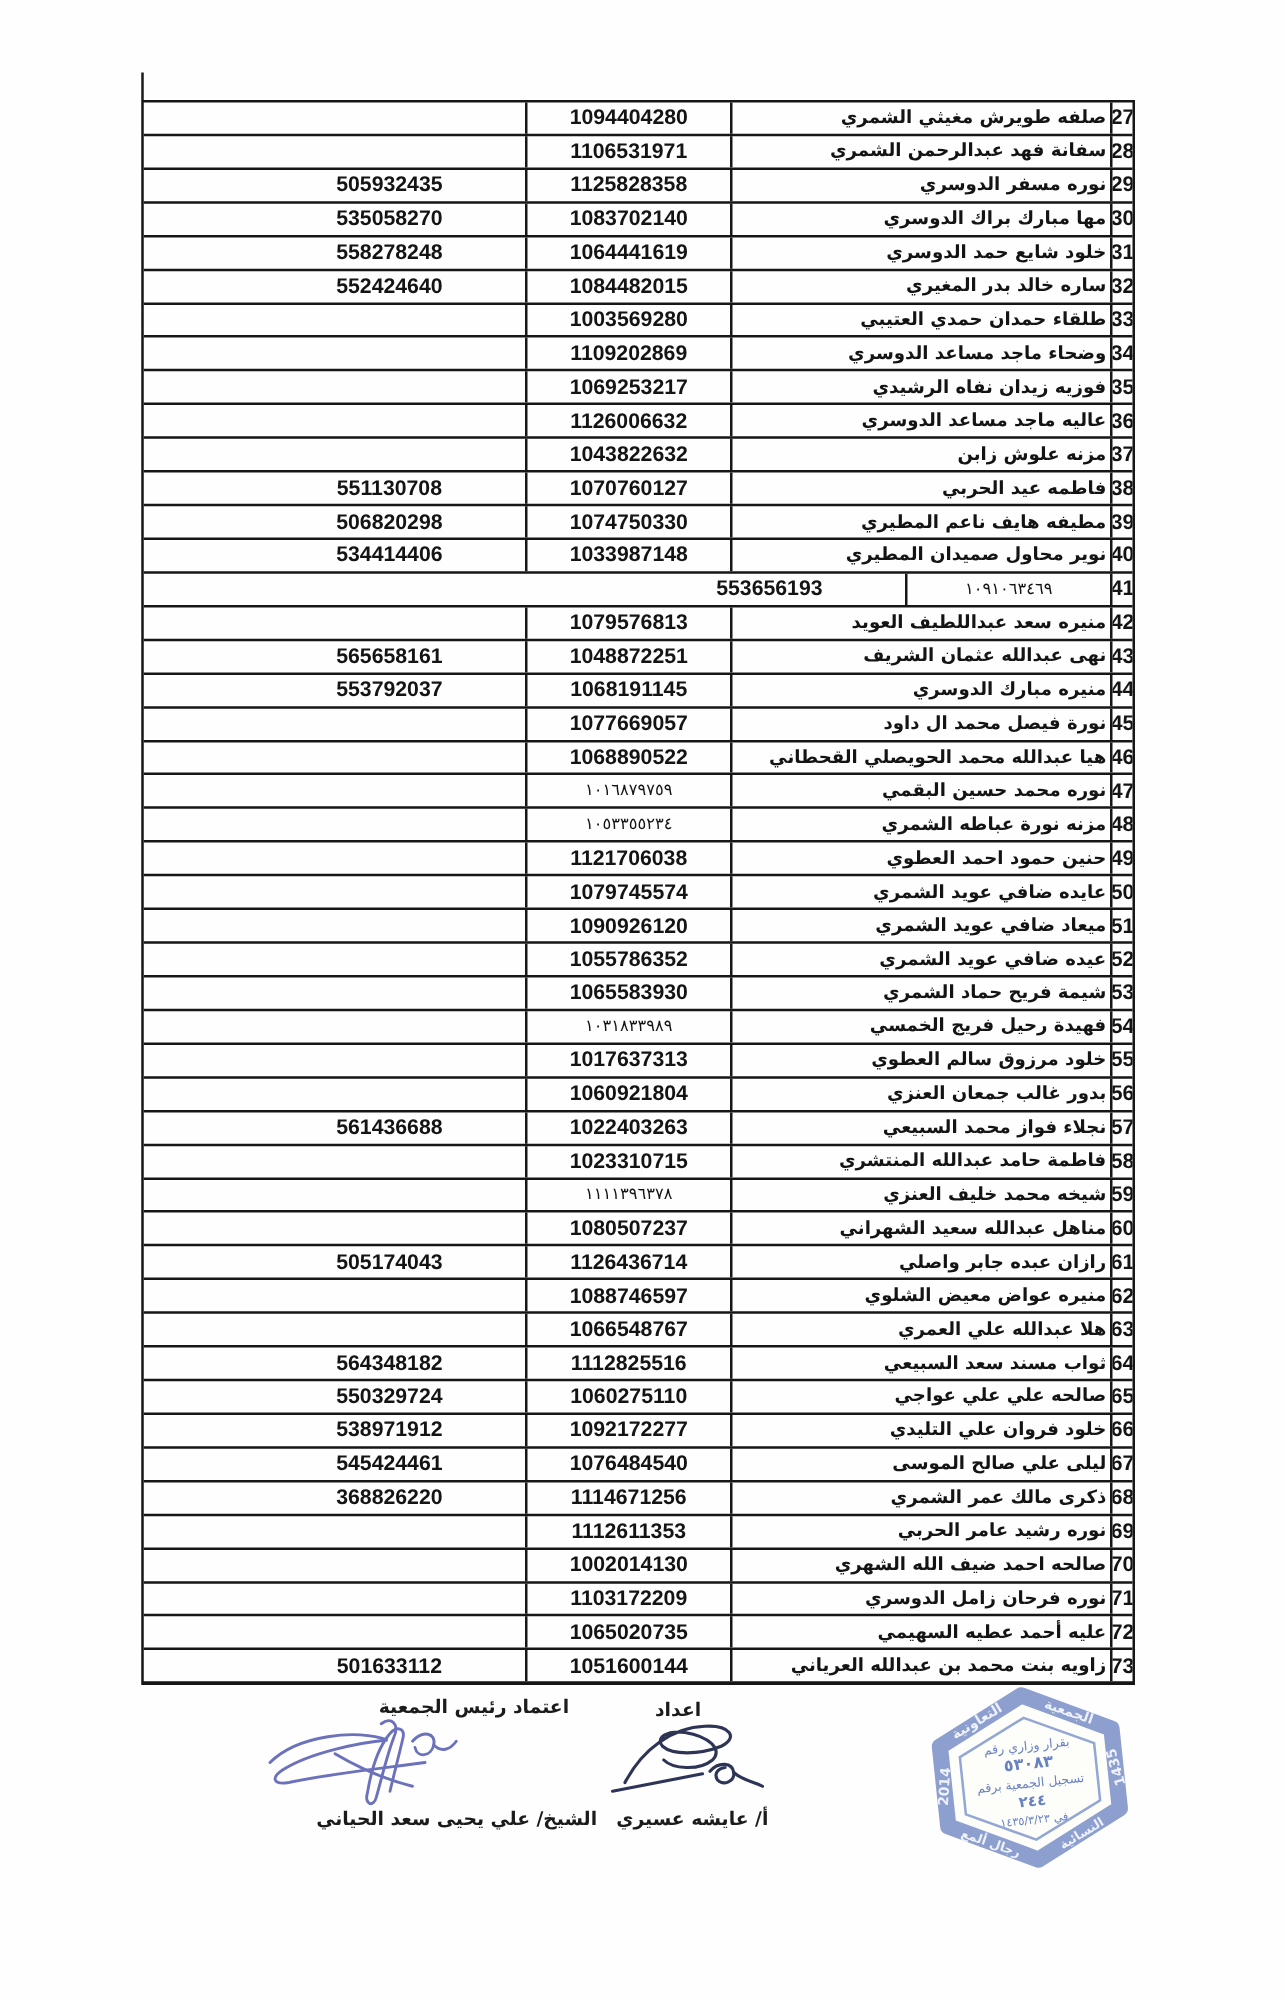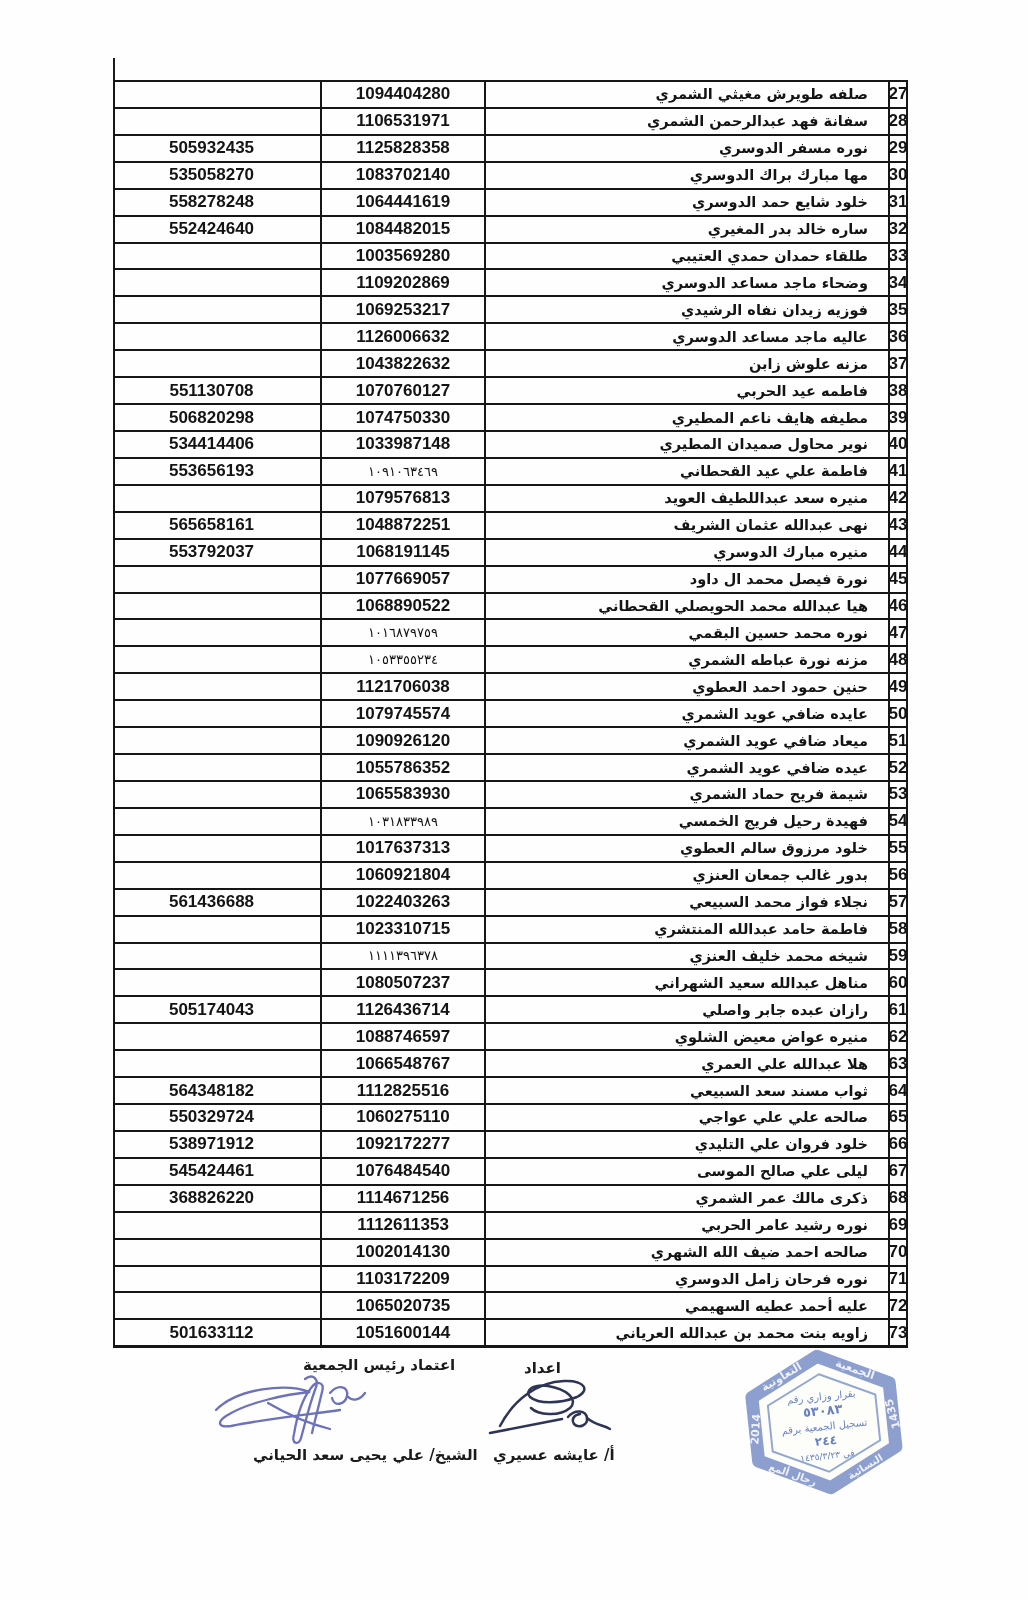--- a/index.html
+++ b/index.html
@@ -29,22 +29,22 @@
   .row { flex:1 1 0; display:flex; border-top:2px solid #161616; min-height:0; }
   .row:first-child { border-top:none; }
   .cell {
     box-sizing:border-box;
     display:flex; align-items:center; justify-content:center;
     overflow:hidden; white-space:nowrap;
     color:#141414;
   }
   .col-num   { width:18px;  flex:none; border-left:2px solid #161616;
                font:700 17px "Liberation Sans","DejaVu Sans",sans-serif; direction:ltr; }
-  .col-name  { width:404px; flex:none; border-left:2px solid #161616;
-               justify-content:flex-start; padding-right:20px;
+  .col-name  { width:304px; flex:none; border-left:2px solid #161616;
+               justify-content:flex-start; padding-right:3px;
                font:700 14.5px "DejaVu Sans",sans-serif; }
   .col-id    { width:164px; flex:none; border-left:2px solid #161616;
                font:700 17px "Liberation Sans","DejaVu Sans",sans-serif; direction:ltr; }
   .col-id.eastern { font:400 13px "DejaVu Sans",sans-serif; letter-spacing:3px; }
   .col-phone { width:217px; flex:none;
                font:700 17px "Liberation Sans","DejaVu Sans",sans-serif; direction:ltr; }
 
   
   .sig-label, .sig-name {
     position:absolute; direction:rtl; white-space:nowrap;
@@ -169,21 +169,20 @@
   
     <div class="row">
       <div class="cell col-num">40</div>
       <div class="cell col-name">نوير محاول صميدان المطيري</div>
       <div class="cell col-id">1033987148</div>
       <div class="cell col-phone">534414406</div>
     </div>
   
     <div class="row">
       <div class="cell col-num">41</div>
-      <div class="cell col-name">فاطمة علي عيد القحطاني</div>
       <div class="cell col-id eastern">١٠٩١٠٦٣٤٦٩</div>
       <div class="cell col-phone">553656193</div>
     </div>
   
     <div class="row">
       <div class="cell col-num">42</div>
       <div class="cell col-name">منيره سعد عبداللطيف العويد</div>
       <div class="cell col-id">1079576813</div>
       <div class="cell col-phone"></div>
     </div>

